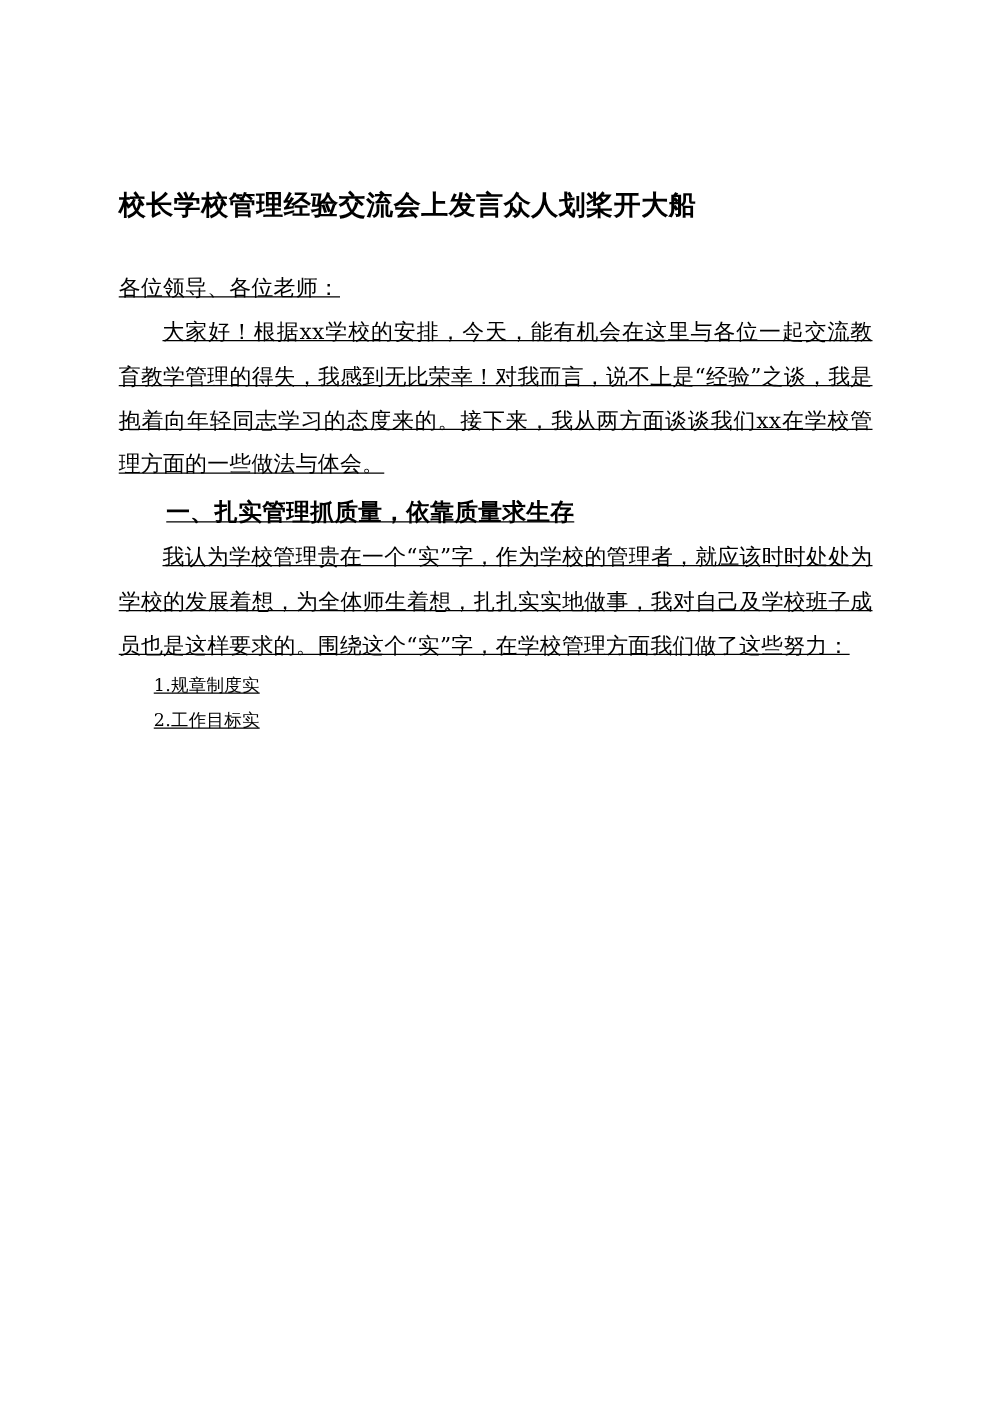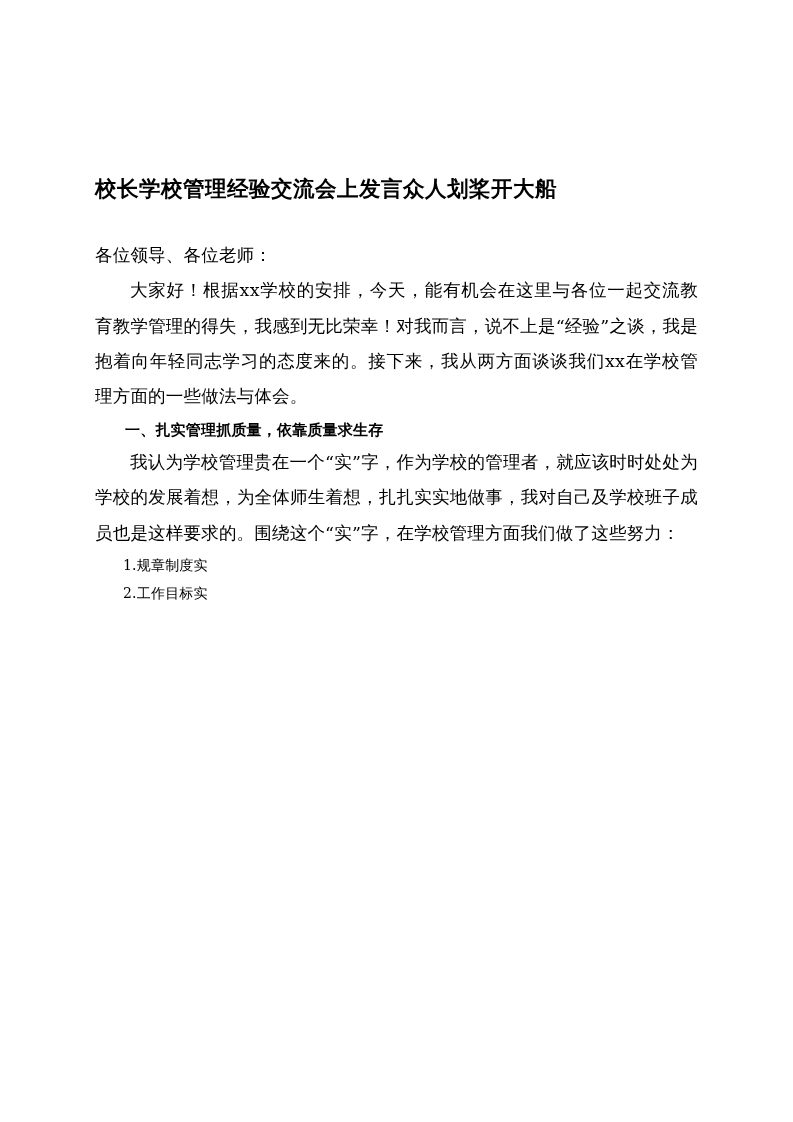--- a/index.html
+++ b/index.html
@@ -13,50 +13,50 @@
     font-family: "DejaVu Serif", "Liberation Serif", serif;
     color: #000000;
     -webkit-font-smoothing: antialiased;
   }
   .page {
     box-sizing: border-box;
     width: 793px;
     height: 830px;
     padding: 150px 95px 60px 95px;
     position: relative;
-    margin-top: 24px;
   }
   .doc-title {
     font-family: "DejaVu Sans", "Liberation Sans", sans-serif;
     font-size: 21.5px;
     font-weight: bold;
     letter-spacing: 0.5px;
     line-height: 1.4;
     margin: 0 0 34px 0;
     text-align: left;
   }
   p {
     margin: 0;
     font-size: 17.5px;
     line-height: 2.02;
     text-align: justify;
     text-justify: inter-ideograph;
     letter-spacing: 0.2px;
+    text-decoration: underline;
   }
   .indent {
     text-indent: 2em;
   }
   .noindent {
     text-indent: 0;
   }
   .heading {
     text-indent: 2em;
     font-family: "DejaVu Sans", "Liberation Sans", sans-serif;
     font-weight: bold;
-    font-size: 15px;
+    font-size: 19px;
     line-height: 2.02;
   }
   .sub {
     text-indent: 2em;
     font-size: 14px;
   }
 </style>
 </head>
 <body>
 

